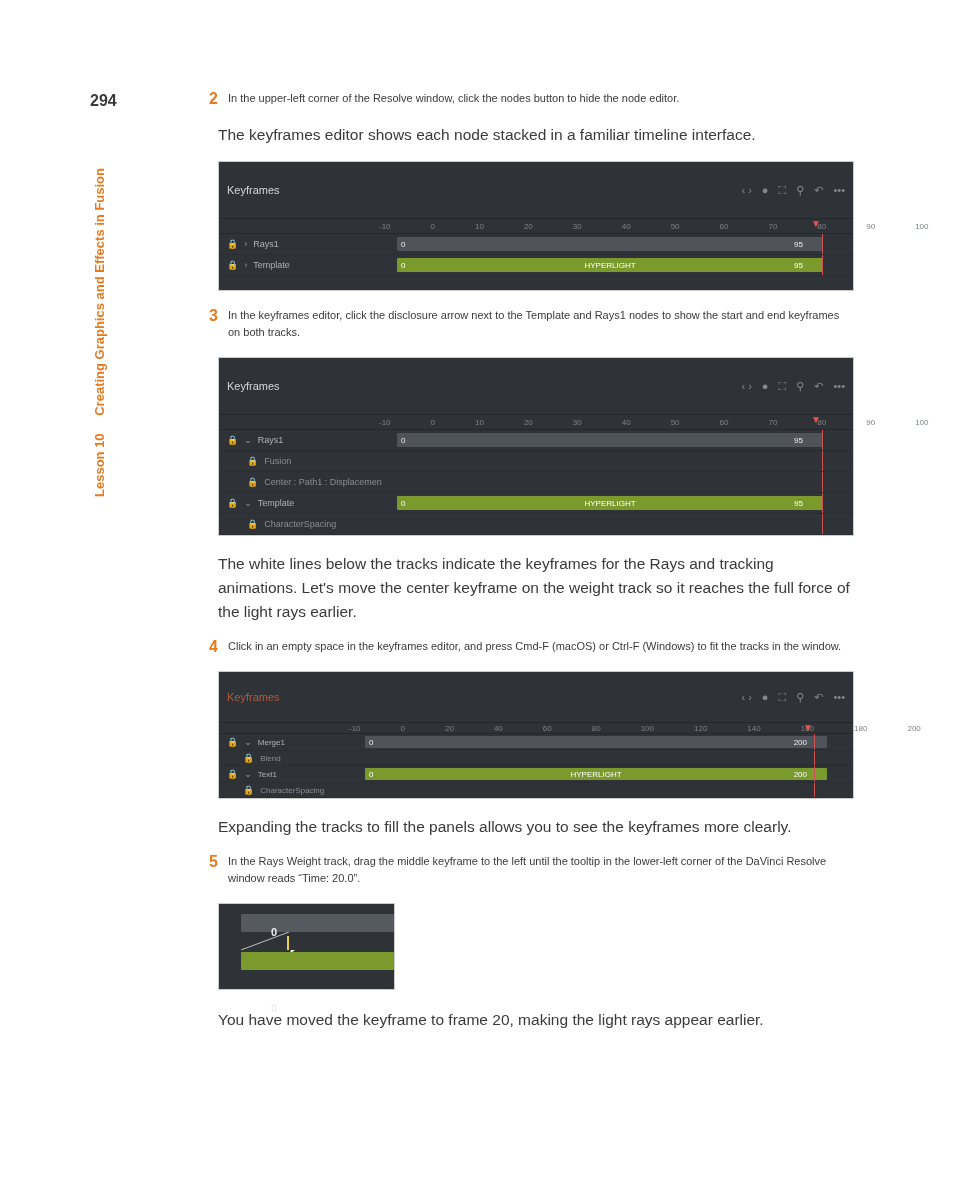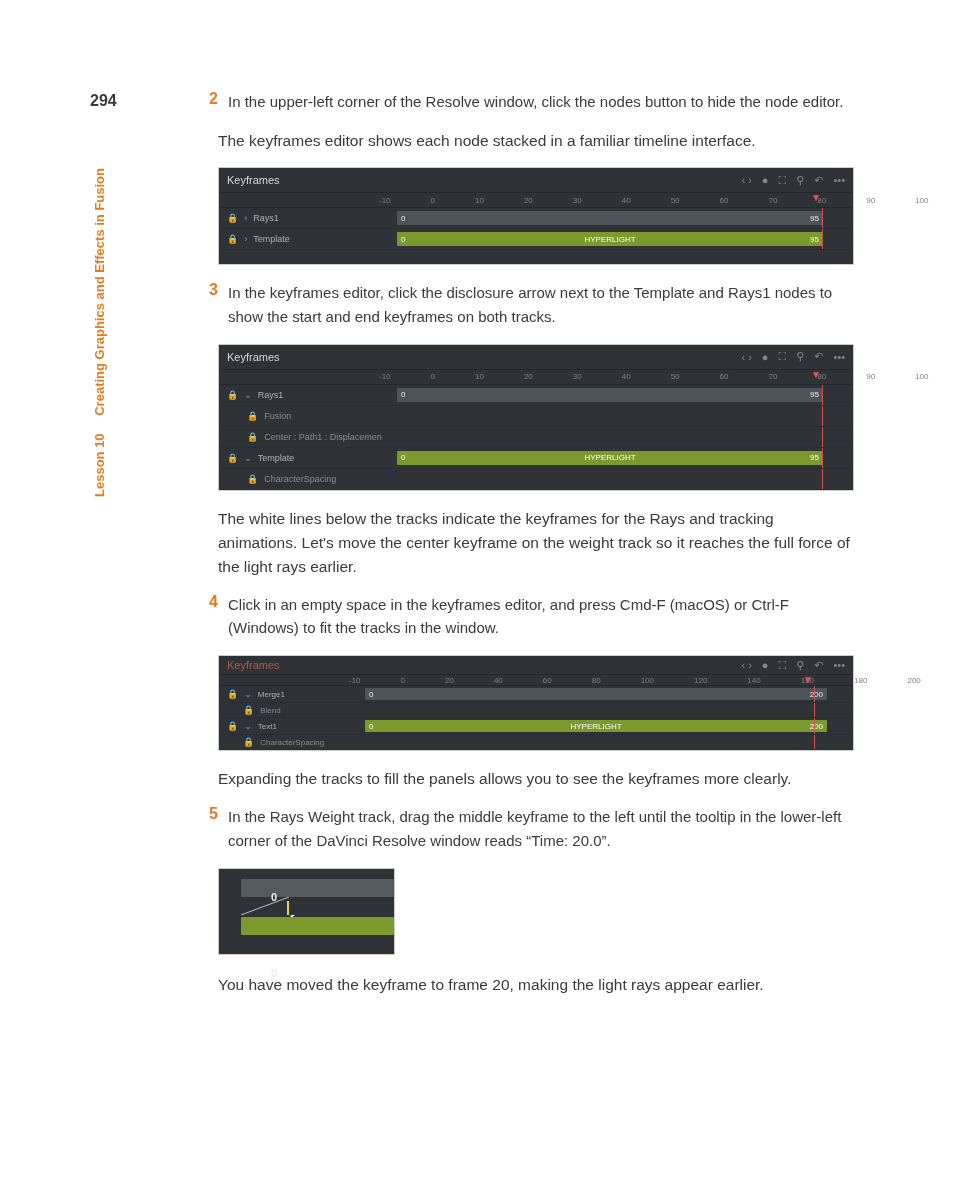--- a/index.html
+++ b/index.html
@@ -3,40 +3,40 @@
 <meta charset="utf-8">
 <style>
   html,body{margin:0;padding:0;background:#fff;font-family:"Helvetica Neue",Arial,sans-serif;color:#333;}
   .page{width:954px;height:1177px;position:relative;box-sizing:border-box;padding:90px 100px 0 190px;}
   .page-number{position:absolute;left:90px;top:92px;font-weight:700;color:#3a3a3a;font-size:16px;}
   .side-label{position:absolute;left:92px;top:168px;transform-origin:left top;transform:rotate(-90deg) translateX(-100%);white-space:nowrap;font-size:13px;font-weight:600;}
   .side-label .lesson{color:#e57a1f;}
   .side-label .title{color:#e57a1f;margin-left:14px;}
   .step{display:flex;margin-bottom:6px;}
   .step .num{width:28px;flex:0 0 28px;text-align:right;padding-right:10px;color:#e57a1f;font-weight:700;font-size:16px;}
-  .step .txt{flex:1;font-size:15px;line-height:1.55;color:#3a3a3a;}
+  .step .txt{flex:1;font-size:11px;line-height:1.55;color:#3a3a3a;}
   .para{margin:0 0 10px 0;}
   .after-step{margin-left:28px;font-size:15.5px;line-height:1.55;color:#3a3a3a;margin-bottom:14px;}
   .shot{margin-left:28px;margin-bottom:16px;background:#2f3338;border:1px solid #ccc;position:relative;color:#c7c9cb;font-size:10px;}
-  .shot-header{display:flex;align-items:center;height:24px;padding:0 8px;border-bottom:1px solid #24272b;justify-content:space-between;}
+  .shot-header{display:flex;align-items:center;height:24px;padding:16px 8px;border-bottom:1px solid #24272b;justify-content:space-between;}
   .shot-title{font-size:11px;color:#d5d7d9;}
   .shot-icons{display:flex;gap:10px;align-items:center;color:#888;}
   .shot-icons span{font-size:11px;}
   .ruler{display:flex;padding-left:160px;height:14px;align-items:center;border-bottom:1px solid #24272b;position:relative;color:#7d8185;font-size:8px;gap:40px;}
   .ruler .tick{flex:1;text-align:left;}
   .ruler .playhead{position:absolute;top:-1px;right:32px;color:#f05050;font-size:10px;}
   .track-row{display:flex;align-items:center;height:20px;border-bottom:1px solid #2a2d31;}
   .track-label{width:160px;flex:0 0 160px;display:flex;align-items:center;gap:6px;padding-left:8px;color:#aeb1b4;font-size:9px;}
   .track-label.sub{padding-left:28px;color:#8a8d90;}
   .lock{color:#6a6d70;font-size:9px;}
   .disc{color:#9a9d9f;font-size:9px;}
   .track-area{flex:1;position:relative;height:100%;}
   .bar{position:absolute;top:3px;height:14px;display:flex;align-items:center;justify-content:center;color:#eee;font-size:8px;border-radius:1px;}
   .bar .start{position:absolute;left:4px;}
-  .bar .end{position:absolute;right:4px;}
+  .bar .end{position:absolute;right:20px;}
   .bar-gray{background:#4f535a;}
   .bar-green{background:#7a9a2e;color:#fff;}
   .vline{position:absolute;top:0;bottom:0;width:1px;background:#d05050;right:30px;}
   .shot1 .bar{left:10px;right:30px;}
   .shot2 .bar{left:10px;right:30px;}
   .shot3{font-size:9px;}
   .shot3 .shot-title{color:#b35a3a;}
   .shot3 .ruler{padding-left:130px;}
   .shot3 .track-label{width:130px;flex:0 0 130px;font-size:8px;}
   .shot3 .track-label.sub{padding-left:24px;}

